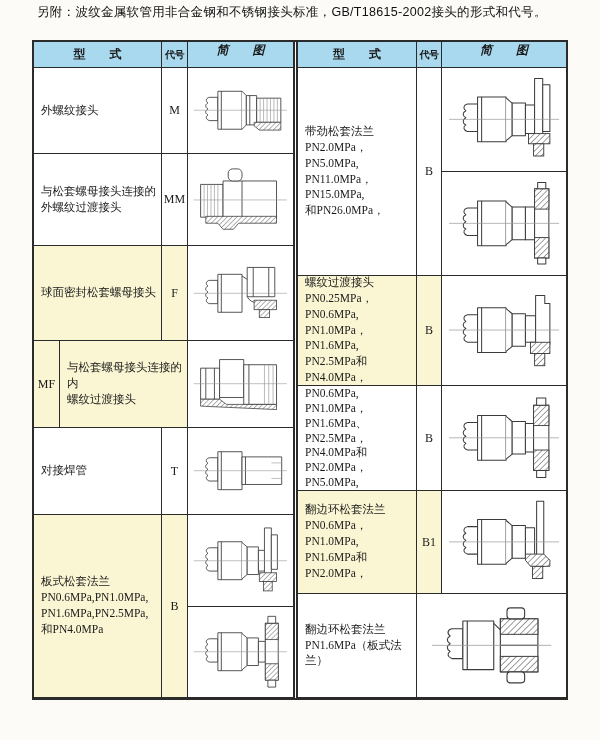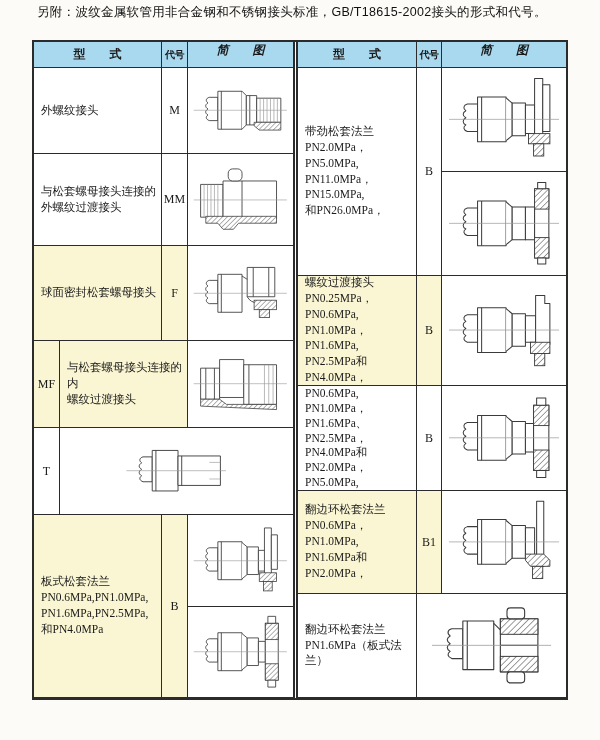--- a/index.html
+++ b/index.html
@@ -163,20 +163,21 @@
               <line class="ln" x1="66" y1="20" x2="66" y2="66"></line>
               <path class="thr" d="M84,20 V66 M89,20 V66 M94,20 V66"></path>
               <polygon class="ht" points="10,60 32,60 40,66 98,66 98,72 10,68"></polygon>
               <line class="cl" x1="2" y1="42" x2="110" y2="42"></line>
             </svg>
           </div>
       </div>
     </div>
 
     <div class="tr" style="height:87px">
+      <div class="td type">对接焊管</div>
       <div class="td code">T</div>
       <div class="td diag">
         <div class="dwrap">
             <svg viewBox="0 0 112 84" preserveAspectRatio="xMidYMid meet">
               <path class="ln" d="M30,27 H20 c-4,1 -4.5,4.5 -1.5,6.5 c-3.5,2 -3.5,5 0,7 c-3.5,2 -3.5,5 0,7 c-3,2 -2.5,5 1.5,6.5 H30 Z"></path>
               <rect class="ln" x="30" y="20" width="28" height="44"></rect>
               <line class="ln" x1="34" y1="20" x2="34" y2="64"></line>
               <rect class="ln" x="58" y="26" width="46" height="32"></rect>
               <line class="ln" x1="62" y1="26" x2="62" y2="58"></line>
               <line class="cl" x1="92" y1="33" x2="104" y2="33"></line>

